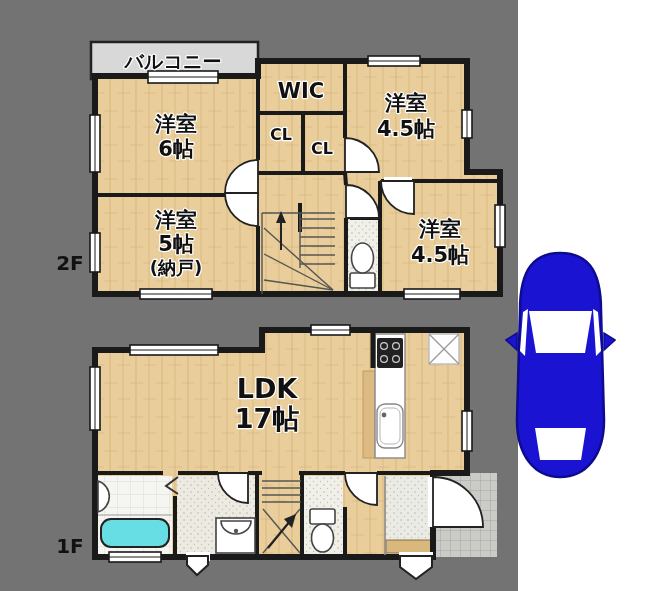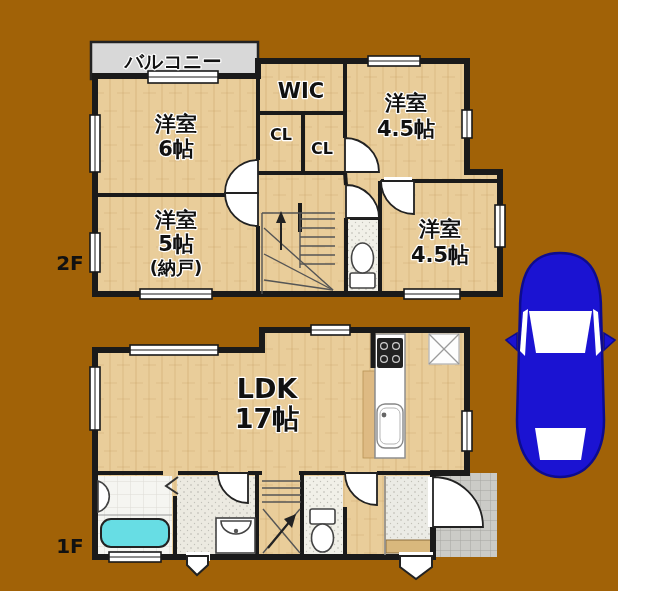--- a/index.html
+++ b/index.html
@@ -1,17 +1,17 @@
 <!DOCTYPE html>
 <html><head>
 <meta charset="utf-8">
 <title></title>
 <style>
   html,body{margin:0;padding:0;background:#fff;}
-  .stage{width:618px;height:591px;position:relative;background:#a16207;}
+  .stage{width:518px;height:591px;position:relative;background:#737373;}
   svg{display:block;}
   .wall{stroke:#1a1a1a;fill:none;}
   .w6{stroke-width:6;}
   .w5{stroke-width:5;}
   .w4{stroke-width:4;}
   .thin{stroke:#555;stroke-width:1.4;fill:none;}
   .fix{fill:#fff;stroke:#444;stroke-width:1.6;}
   .door{fill:#fff;stroke:#222;stroke-width:1.8;}
   .win{fill:#fff;stroke:#1a1a1a;stroke-width:1.6;}
   .winline{stroke:#1a1a1a;stroke-width:1;}

